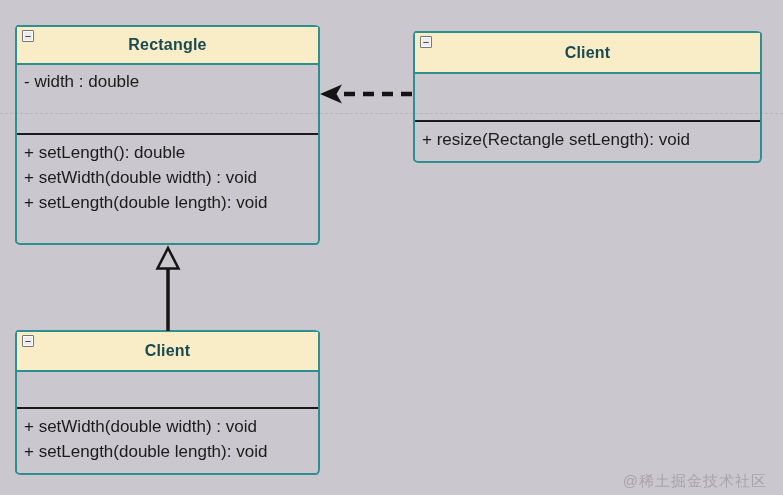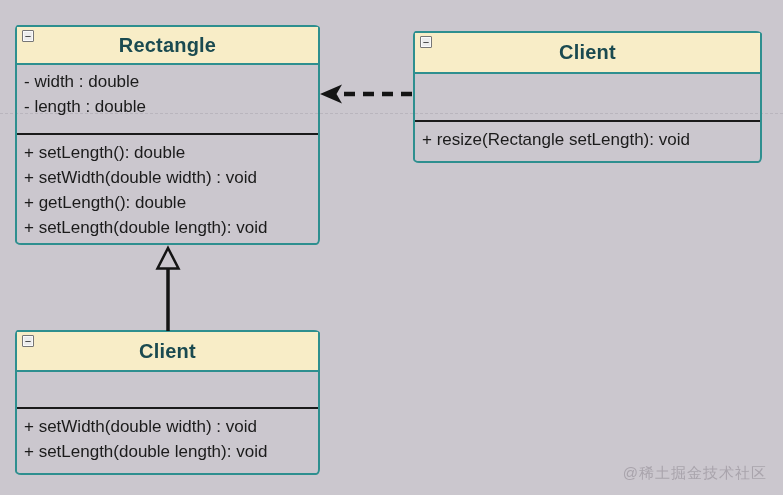--- a/index.html
+++ b/index.html
@@ -35,21 +35,21 @@
     display:flex;flex-direction:column;
   }
   .uml-header{
     position:relative;
     background:var(--header-fill);
     border-bottom:2px solid var(--border-teal);
     display:flex;align-items:center;justify-content:center;
     flex:0 0 auto;
   }
   .uml-title{
-    font-size:20px;font-weight:bold;color:var(--title-text);
+    font-size:16px;font-weight:bold;color:var(--title-text);
     letter-spacing:0.2px;
   }
   .min-icon{
     position:absolute;left:5px;top:3px;
     width:12px;height:12px;
     background:#ececec;
     border:1px solid #767676;
     border-radius:1px;
     display:flex;align-items:center;justify-content:center;
     font-size:11px;line-height:9px;color:#222;
@@ -76,46 +76,44 @@
   .arrow-layer g{pointer-events:auto;}
   .dep-dash{
     stroke:var(--arrow-black);stroke-width:4.5;
     stroke-dasharray:11 8;
     fill:none;
   }
   .dep-head{fill:var(--arrow-black);stroke:none;}
   .inh-line{stroke:var(--arrow-black);stroke-width:3.5;fill:none;}
   .inh-head{fill:var(--canvas-bg);stroke:var(--arrow-black);stroke-width:2.5;}
   .watermark{
-    position:absolute;right:16px;bottom:12px;
+    position:absolute;right:16px;bottom:4px;
     font-size:15px;color:var(--watermark-gray);
     letter-spacing:1px;
     z-index:4;
   }
 </style>
 </head>
 <body>
 
 <div class="canvas">
 
   <div class="guide-line"></div>
 
   <div class="uml-box" style="left:15px;top:25px;width:305px;height:220px;">
     <div class="uml-header" style="height:38px;">
       <span class="min-icon">−</span>
       <span class="uml-title">Rectangle</span>
     </div>
     <div class="uml-fields" style="height:68px;">
         <div class="member">- width : double</div>
-        <div class="member">- length : double</div>
       </div>
     <div class="uml-methods">
         <div class="member">+ setLength(): double</div>
         <div class="member">+ setWidth(double width) : void</div>
-        <div class="member">+ getLength(): double</div>
         <div class="member">+ setLength(double length): void</div>
       </div>
   </div>
 
   <div class="uml-box" style="left:413px;top:31px;width:349px;height:132px;">
     <div class="uml-header" style="height:41px;">
       <span class="min-icon">−</span>
       <span class="uml-title">Client</span>
     </div>
     <div class="uml-fields" style="height:46px;"></div>

